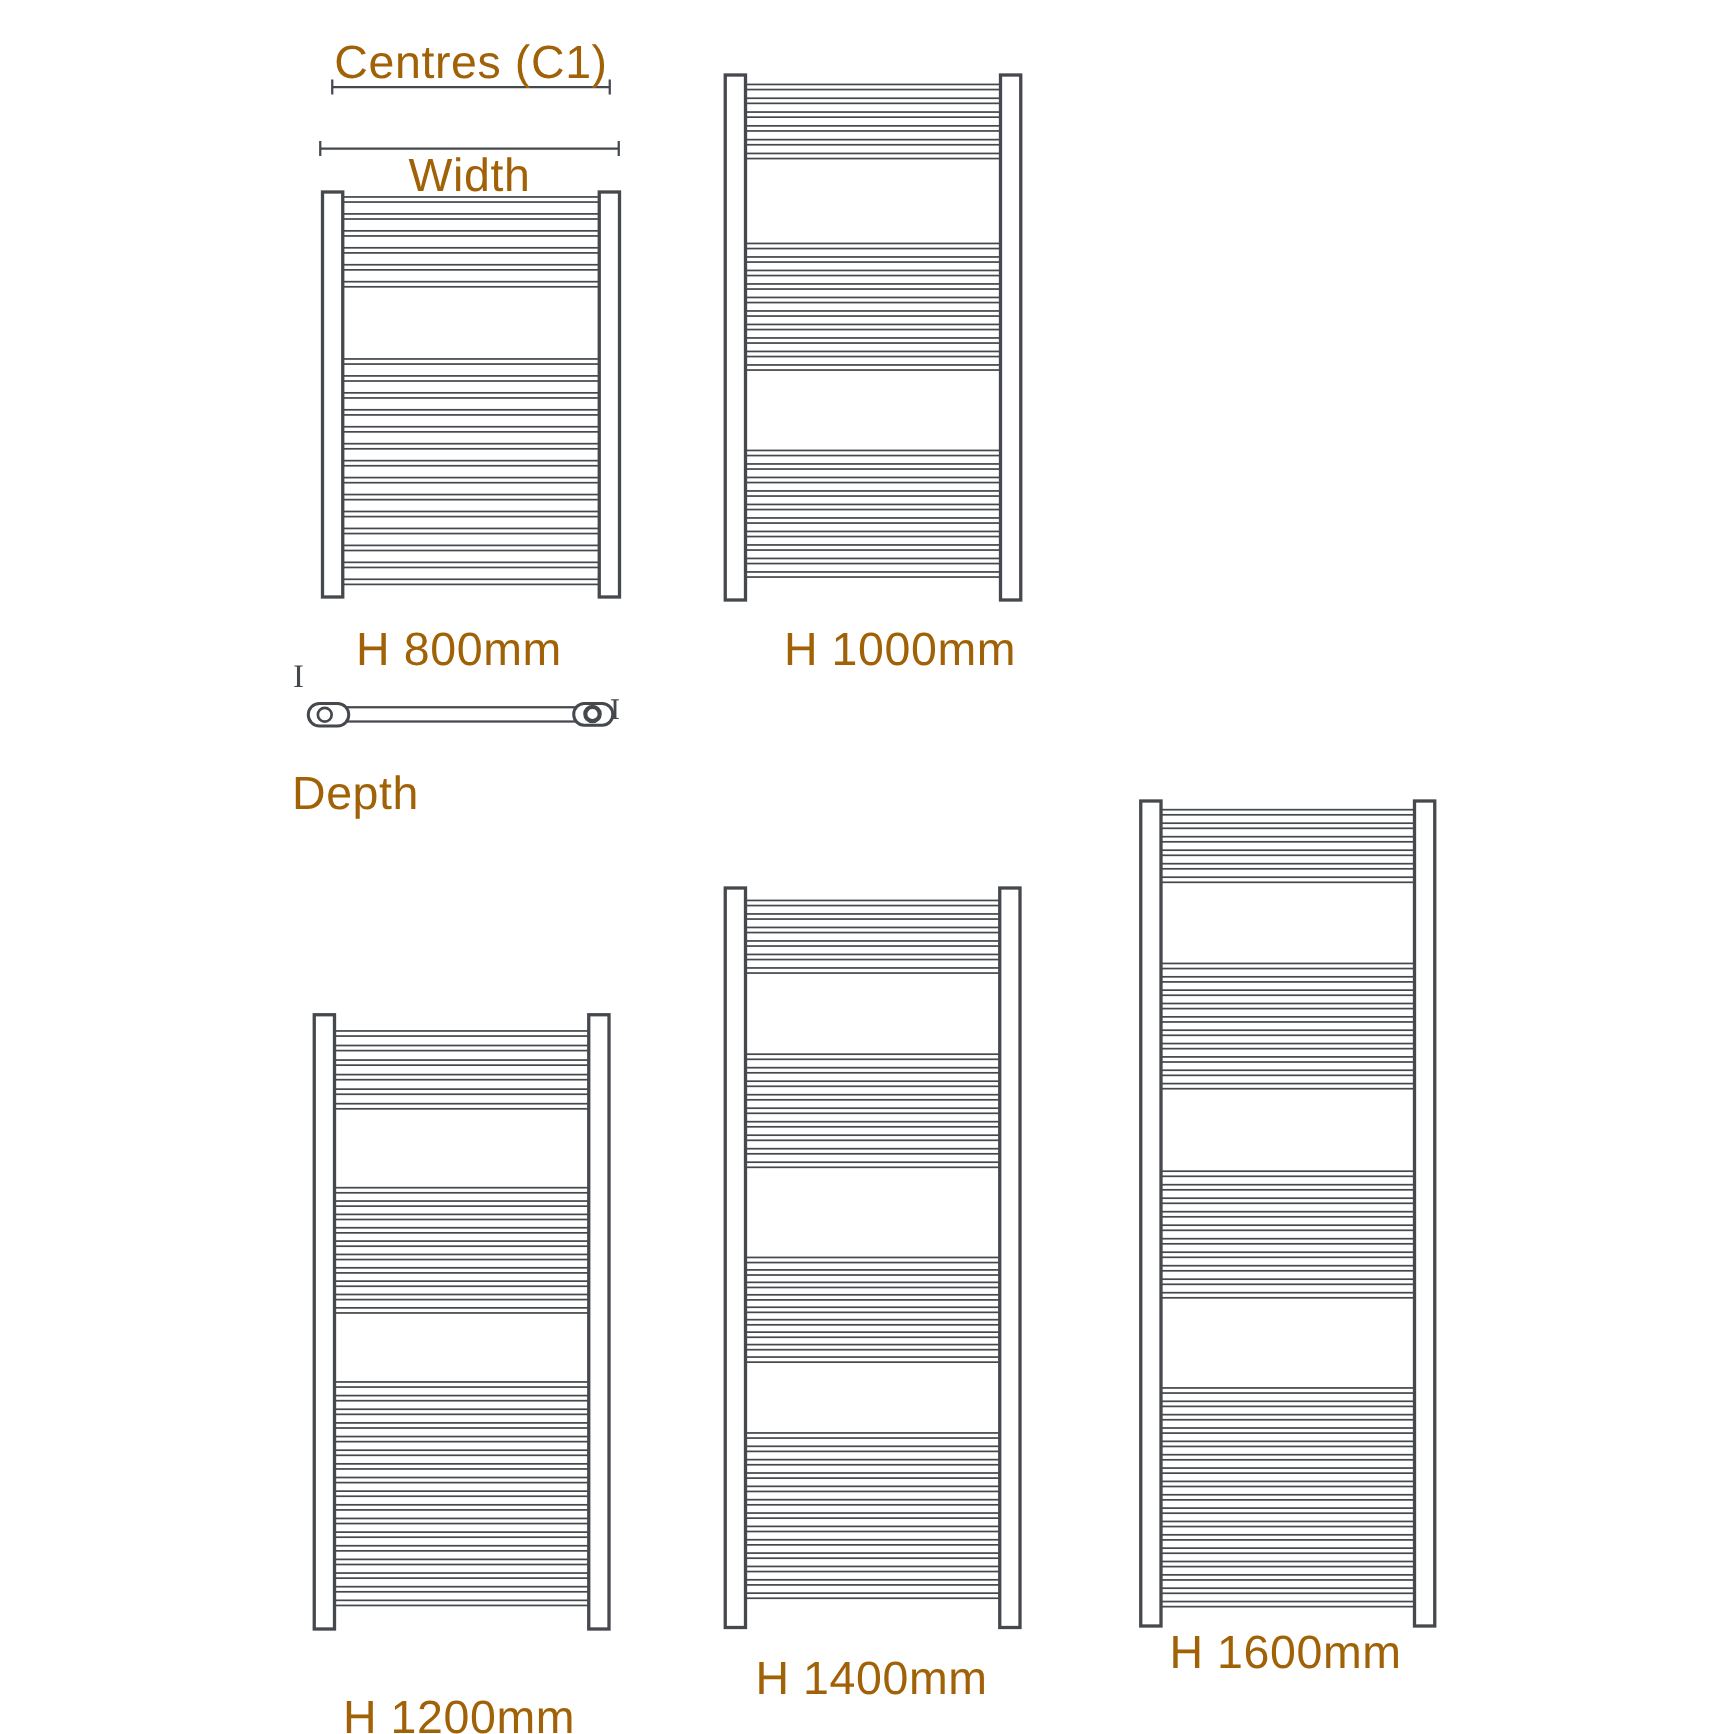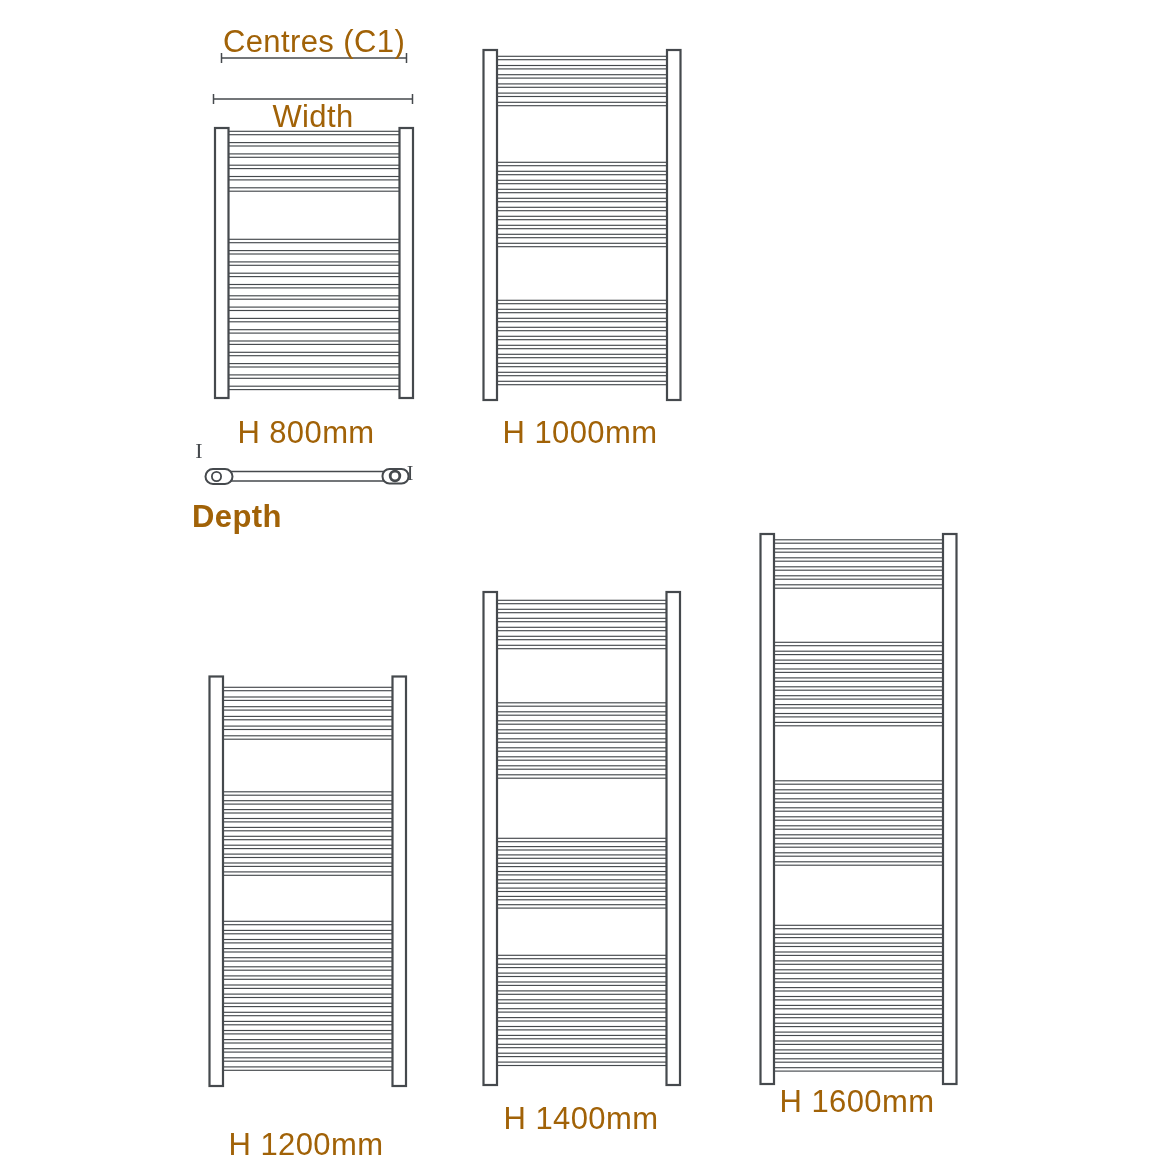--- a/index.html
+++ b/index.html
@@ -26,22 +26,22 @@
     font-family:"Liberation Serif", serif;
     font-weight:400;
     color:#45494d;
     white-space:nowrap;
     transform:translateX(-50%);
     line-height:1;
   }
   .lbl-c1{left:314px;top:25px;}
   .lbl-width{left:313px;top:64px;margin-top:36px;}
   .lbl-h800{left:306px;top:416px;}
-  .lbl-h1000{left:580px;top:416px;}
-  .lbl-depth{left:237px;top:500px;font-weight:bold;}
+  .lbl-h1000{left:600px;top:416px;}
+  .lbl-depth{left:237px;top:512px;}
   .lbl-c2{left:393px;top:492px;}
   .lbl-h1200{left:306px;top:1128px;}
   .lbl-h1400{left:581px;top:1102px;}
   .lbl-h1600{left:857px;top:1046px;margin-top:39px;}
   .marker-left{left:199px;top:440px;font-size:22px;}
   .marker-right{left:410px;top:463px;font-size:20px;}
 </style>
 </head>
 <body>
 

